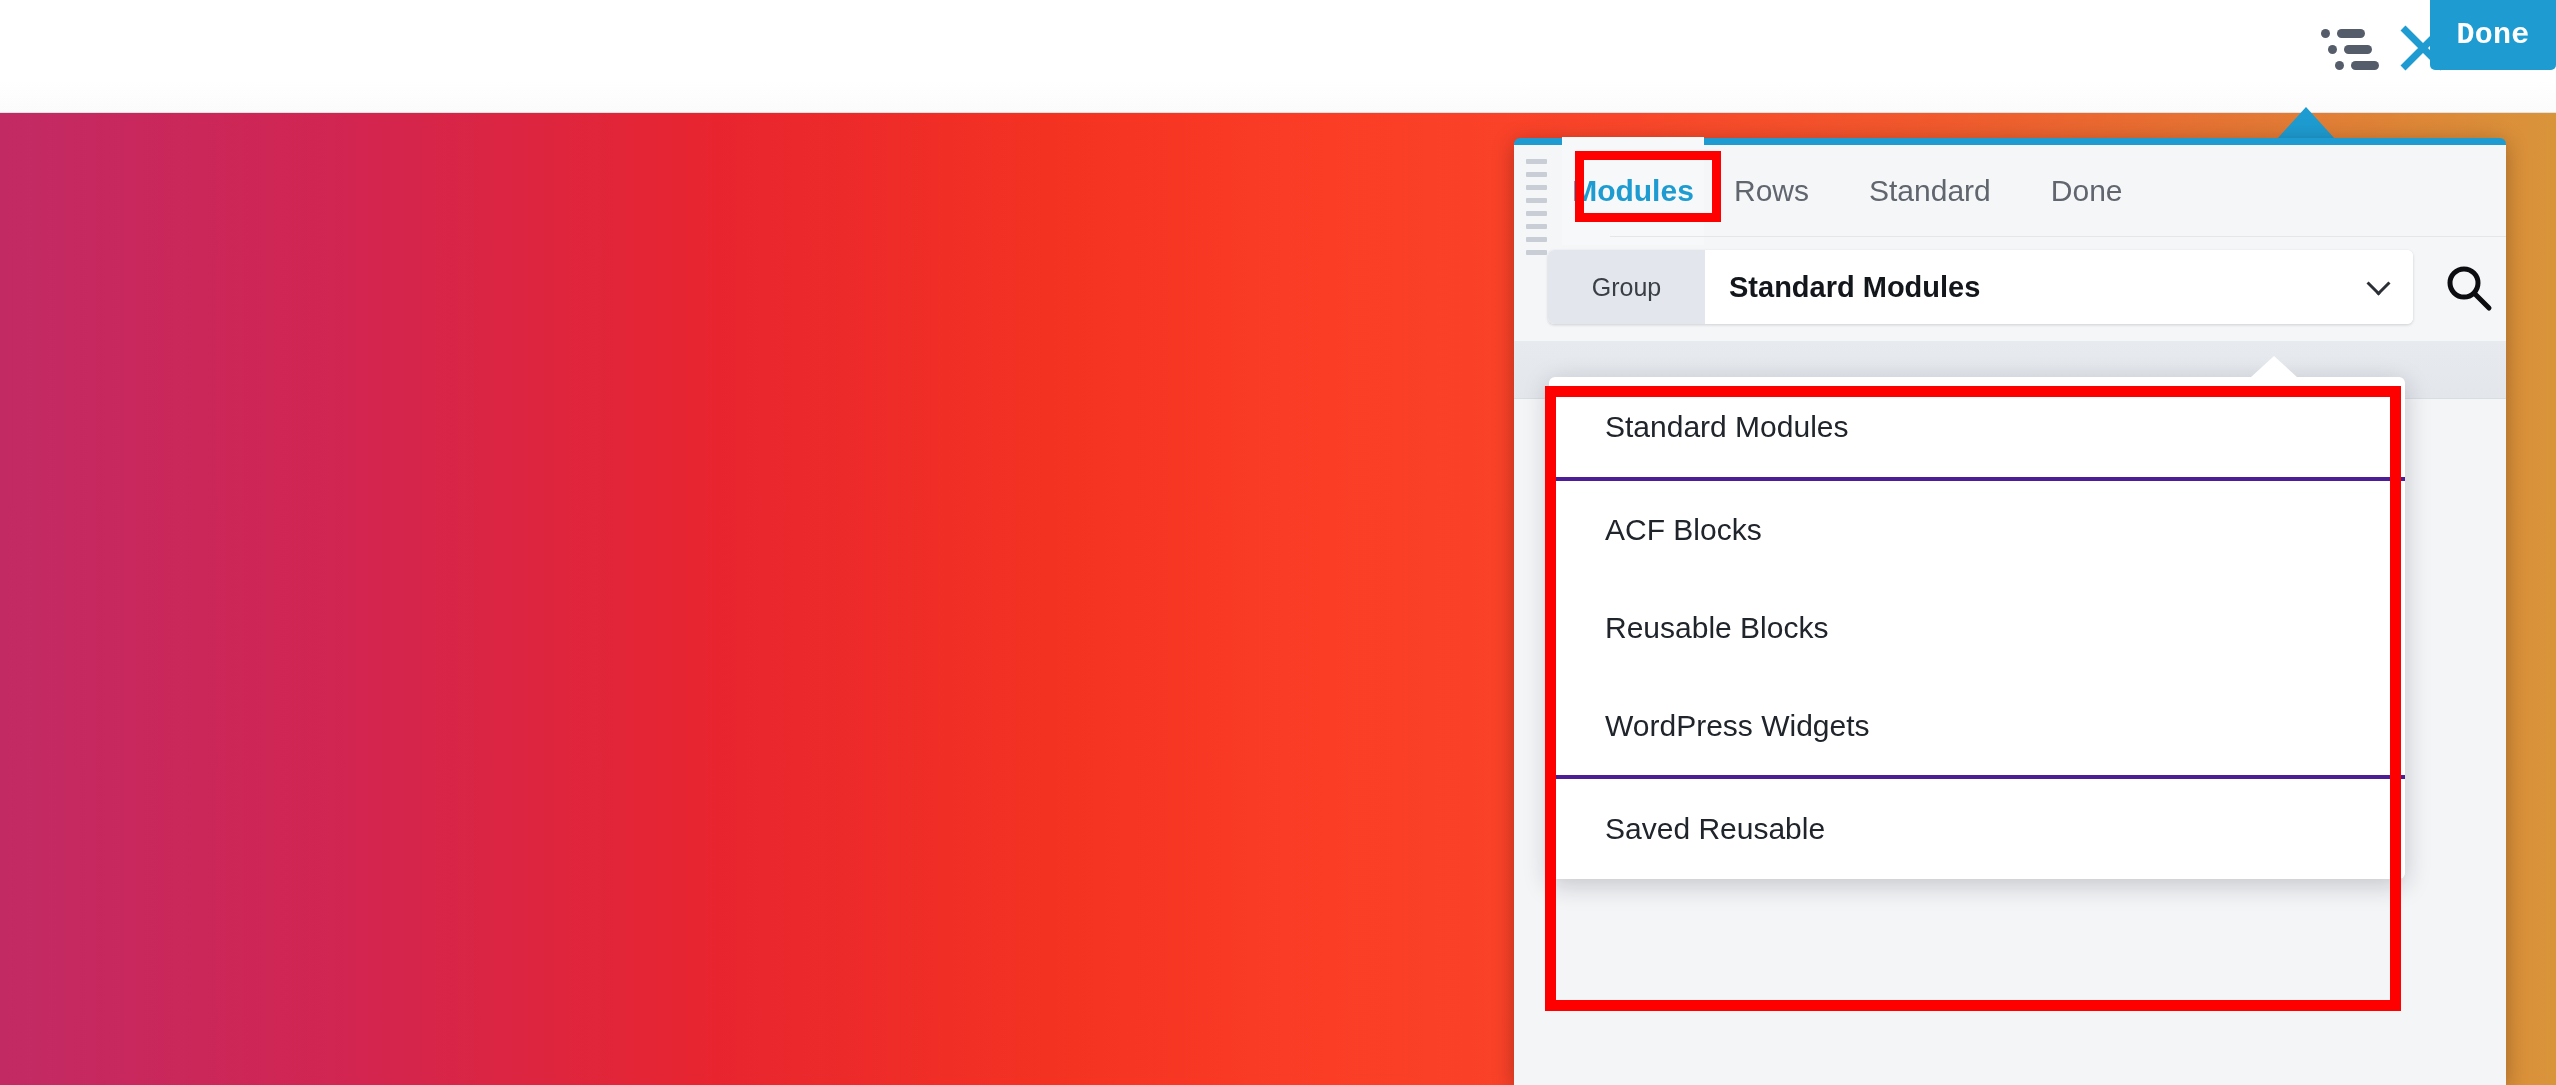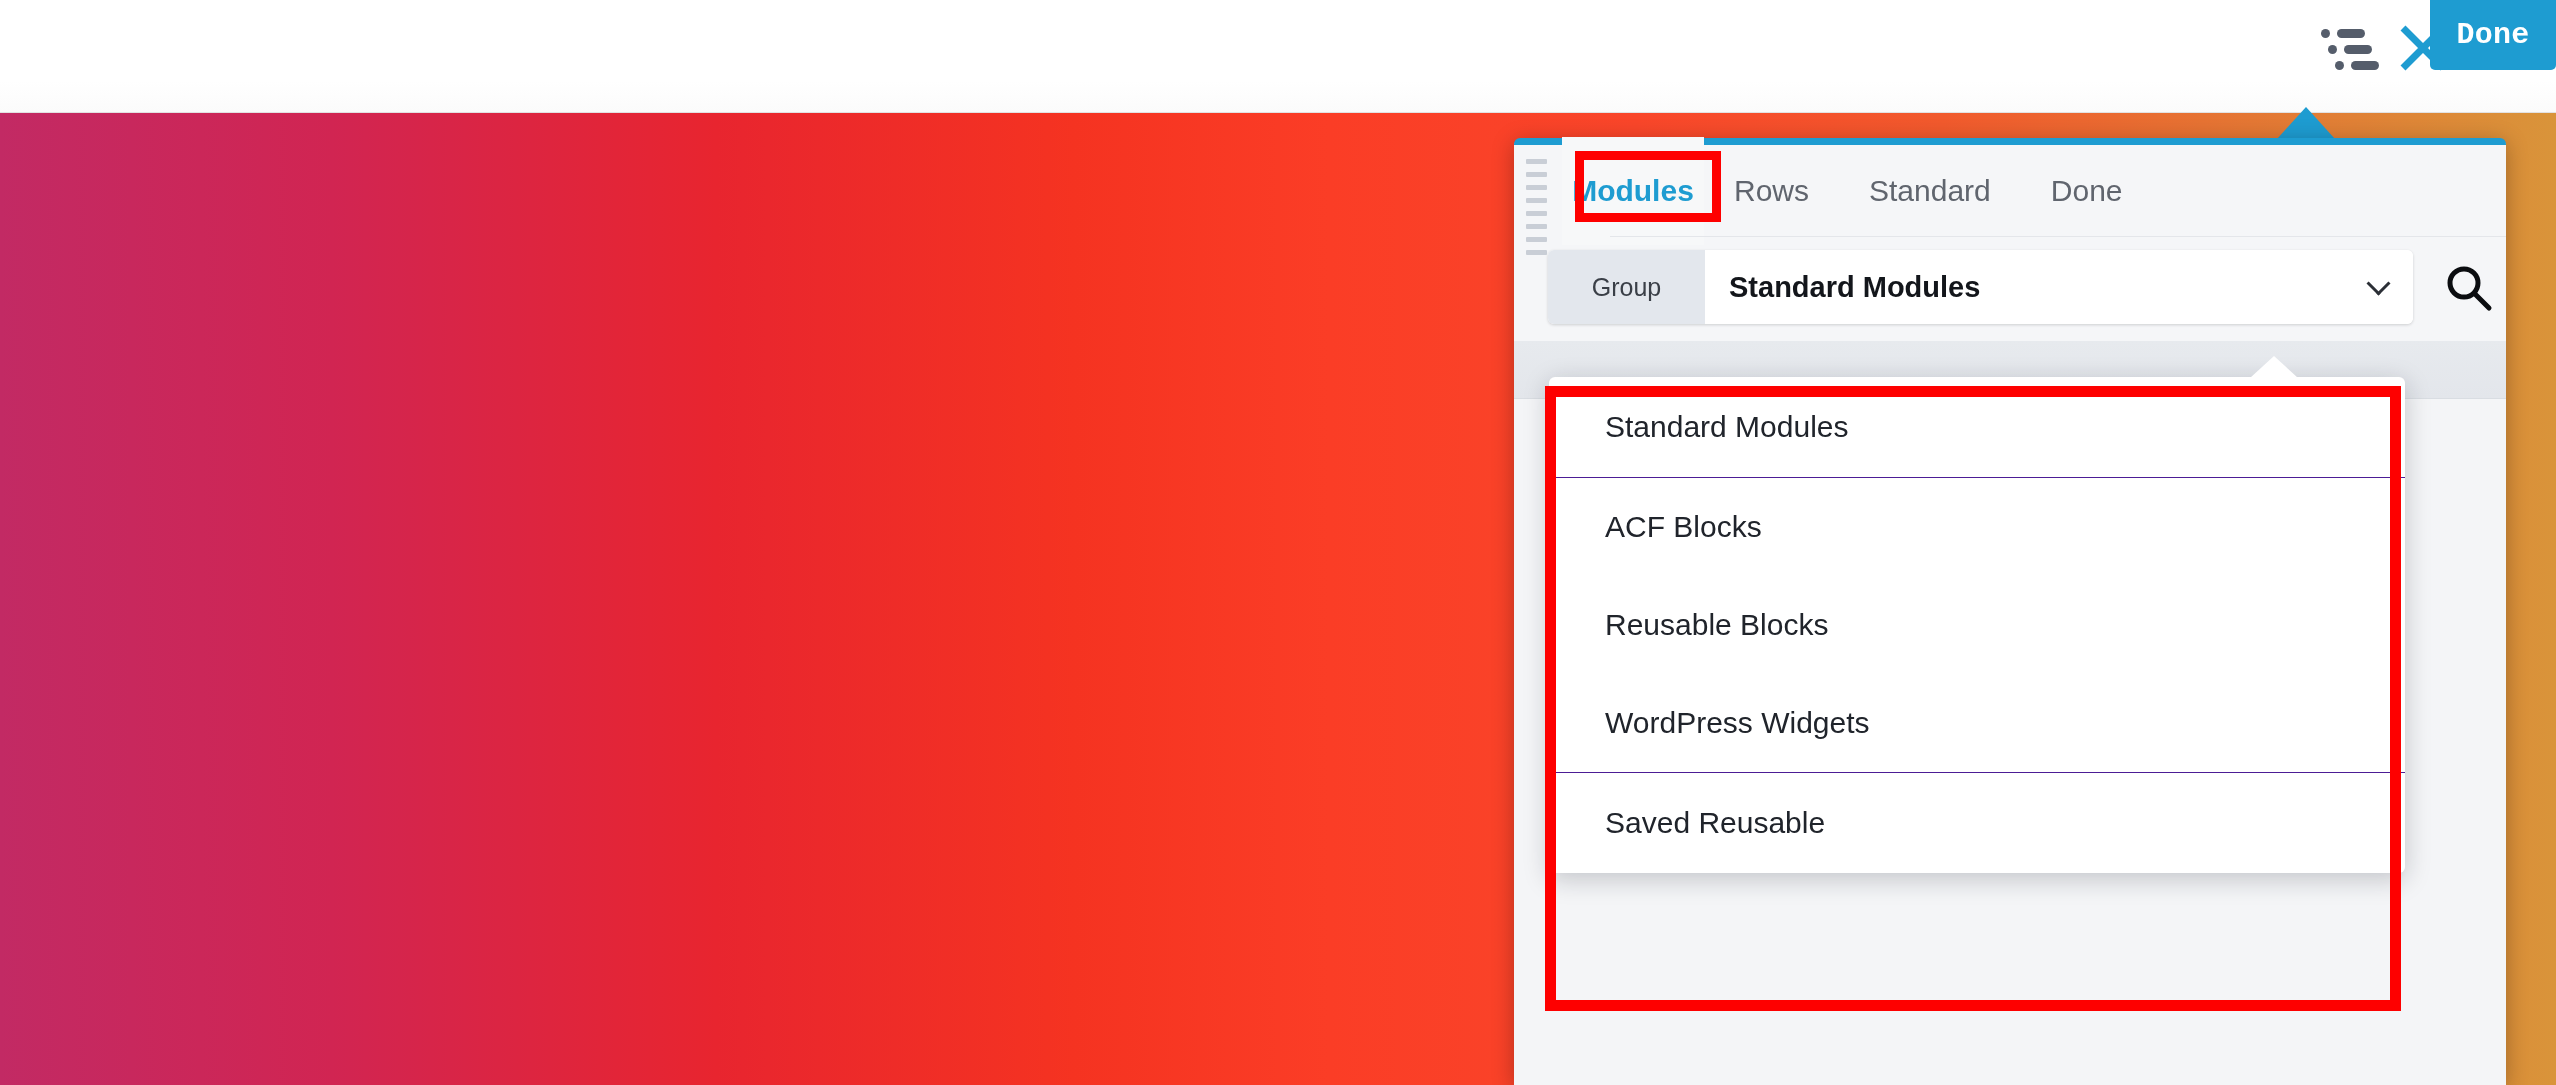--- a/index.html
+++ b/index.html
@@ -287,21 +287,21 @@
   .dd-caret {
     position: absolute;
     left: 701px;
     top: -21px;
     width: 0; height: 0;
     border-left: 24px solid transparent;
     border-right: 24px solid transparent;
     border-bottom: 22px solid #ffffff;
   }
   .dd-group { padding: 0; }
-  .dd-group + .dd-group { border-top: 1px solid #4c1d95; }
+  .dd-group + .dd-group { border-top: 4px solid #4c1d95; }
   .dd-item {
     height: 100px;
     display: flex;
     align-items: center;
     padding-left: 56px;
     font-size: 30px;
     color: #20242b;
     cursor: pointer;
     font-family: "Liberation Sans", sans-serif;
   }

